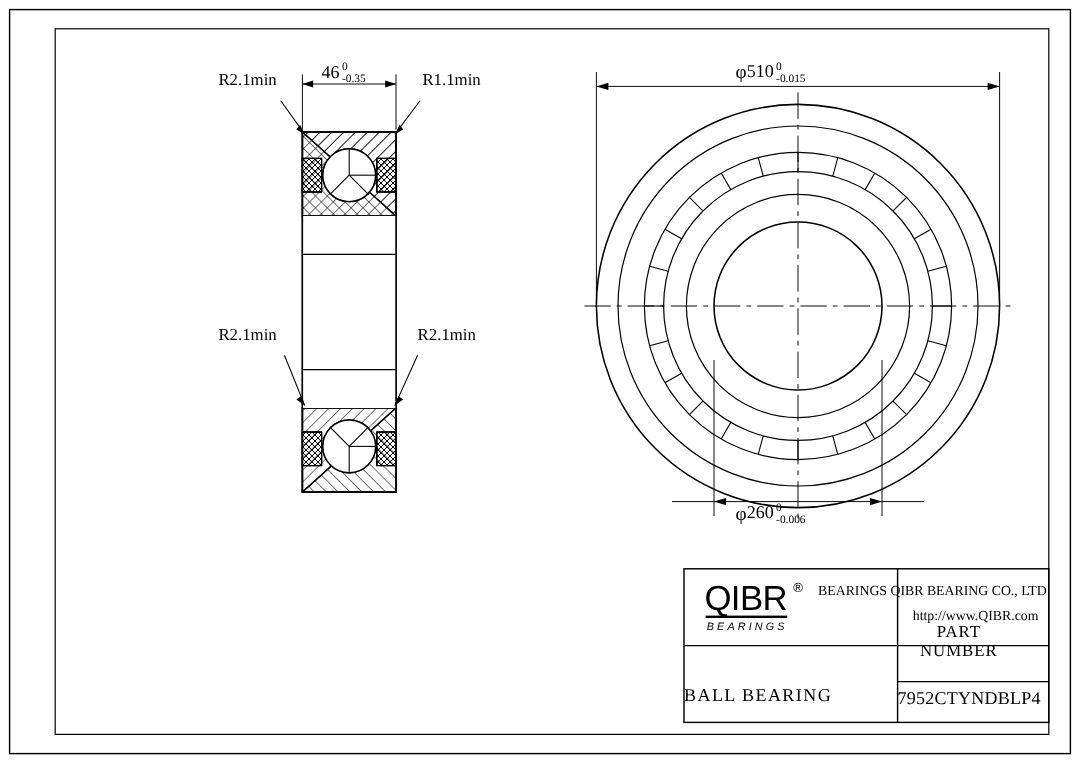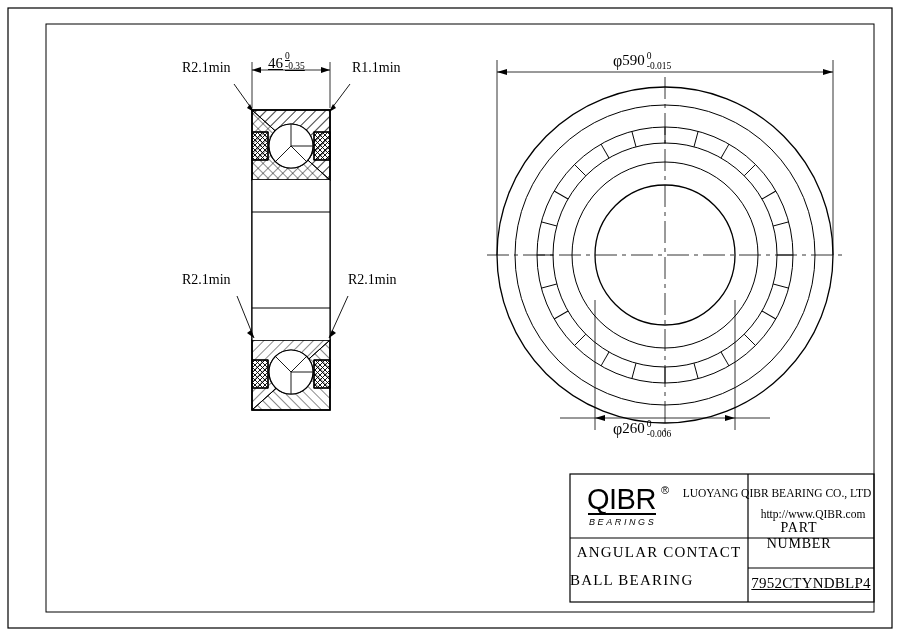--- a/index.html
+++ b/index.html
@@ -256,53 +256,52 @@
   </g>
 </svg>
 
 <div style="position:absolute; left:0; top:0; width:900px; height:636px;">
 
   <div style="position:absolute; left:182px; top:60px; font-size:14px;">R2.1min</div>
   <div style="position:absolute; left:352px; top:60px; font-size:14px;">R1.1min</div>
   <div style="position:absolute; left:182px; top:272px; font-size:14px;">R2.1min</div>
   <div style="position:absolute; left:348px; top:272px; font-size:14px;">R2.1min</div>
 
-  <div style="position:absolute; left:268px; top:52px; display:flex; align-items:flex-end;text-decoration:underline;">
+  <div style="position:absolute; left:268px; top:52px; display:flex; align-items:center;">
     <span style="font-size:15px;">46</span>
     <span style="display:inline-block; margin-left:2px; line-height:1.05;">
       <span style="display:block; font-size:9.5px;">0</span>
       <span style="display:block; font-size:9.5px;">-0.35</span>
     </span>
   </div>
 
   <div style="position:absolute; left:613px; top:52px; display:flex; align-items:flex-start;">
     <span style="font-size:16px;">φ</span>
-    <span style="font-size:15px;">590</span>
+    <span style="font-size:15px;">510</span>
     <span style="display:inline-block; margin-left:2px; line-height:1.05;">
       <span style="display:block; font-size:9.5px;">0</span>
       <span style="display:block; font-size:9.5px;">-0.015</span>
     </span>
   </div>
 
   <div style="position:absolute; left:613px; top:420px; display:flex; align-items:flex-start;">
     <span style="font-size:16px;">φ</span>
     <span style="font-size:15px;">260</span>
     <span style="display:inline-block; margin-left:2px; line-height:1.05;">
       <span style="display:block; font-size:9.5px;">0</span>
       <span style="display:block; font-size:9.5px;">-0.006</span>
     </span>
   </div>
 
   <div style="position:absolute; left:587px; top:483px; font-family:'Liberation Sans',sans-serif; font-weight:normal; font-size:29px; letter-spacing:-0.5px;">QIBR</div>
   <div style="position:absolute; left:661px; top:484px; font-family:'Liberation Sans',sans-serif; font-size:11px;">®</div>
   <div style="position:absolute; left:589px; top:517px; font-family:'Liberation Sans',sans-serif; font-size:9px; letter-spacing:2.6px;font-style:italic;">BEARINGS</div>
 
-  <div style="position:absolute; left:680px; top:487px; width:194px; text-align:center; font-size:11.5px;">LUOYANG QIBR BEARING CO., LTD</div>
+  <div style="position:absolute; left:680px; top:487px; width:194px; text-align:center; font-size:11.5px;">BEARINGS QIBR BEARING CO., LTD</div>
   <div style="position:absolute; left:716px; top:508px; width:194px; text-align:center; font-size:11.5px;">http://www.QIBR.com</div>
 
-  <div style="position:absolute; left:570px; top:544px; width:178px; text-align:center; font-size:15px; letter-spacing:1.2px;">ANGULAR CONTACT</div>
   <div style="position:absolute; left:570px; top:572px; width:178px; text-align:left; font-size:15px; letter-spacing:1.2px;">BALL BEARING</div>
 
   <div style="position:absolute; left:748px; top:520px; width:102px; text-align:center; font-size:14px; letter-spacing:0.8px;">PART NUMBER</div>
-  <div style="position:absolute; left:748px; top:575px; width:126px; text-align:center; font-size:15px; letter-spacing:0.2px;text-decoration:underline;">7952CTYNDBLP4</div>
+  <div style="position:absolute; left:748px; top:575px; width:126px; text-align:left; font-size:15px; letter-spacing:0.2px;">7952CTYNDBLP4</div>
 
 </div>
 </div>
 
 </body></html>

